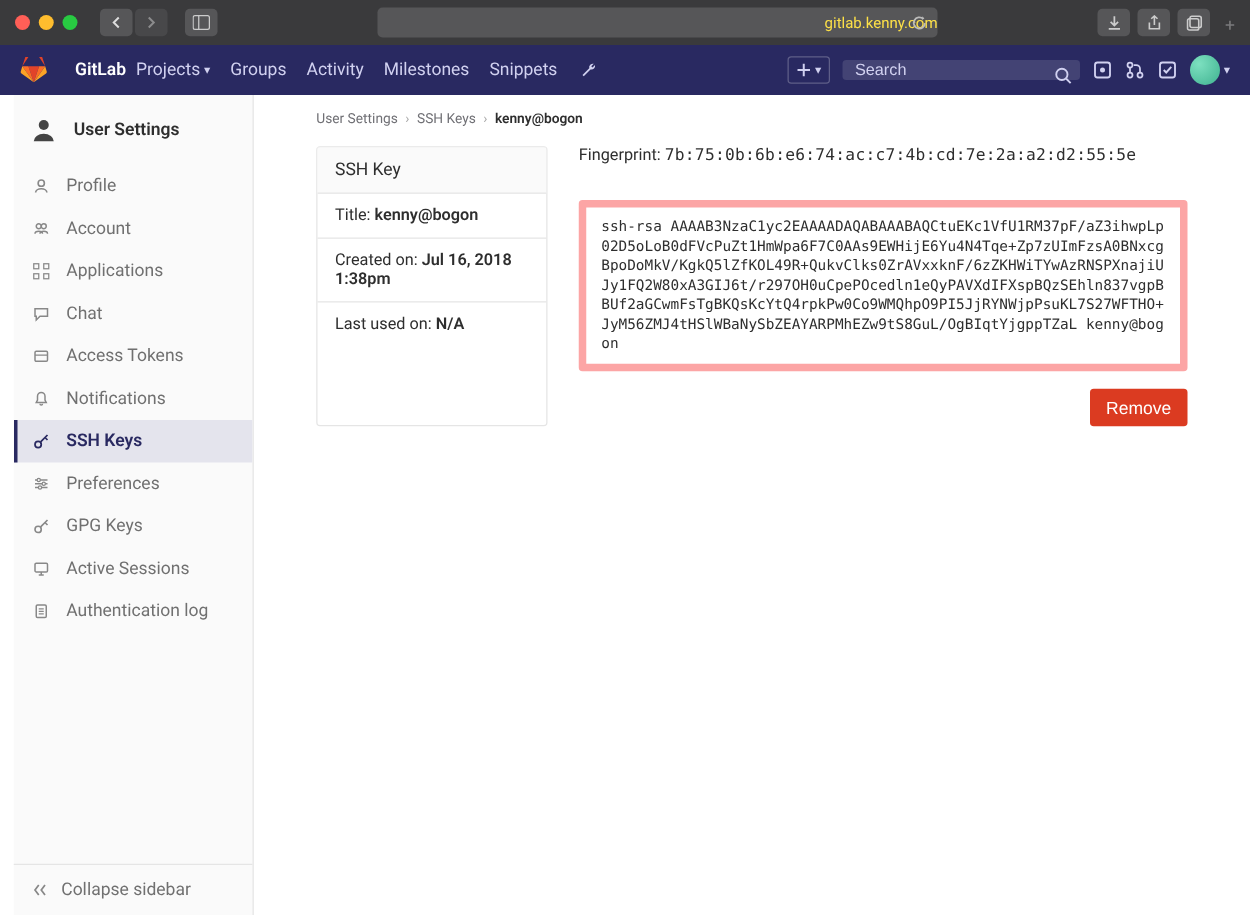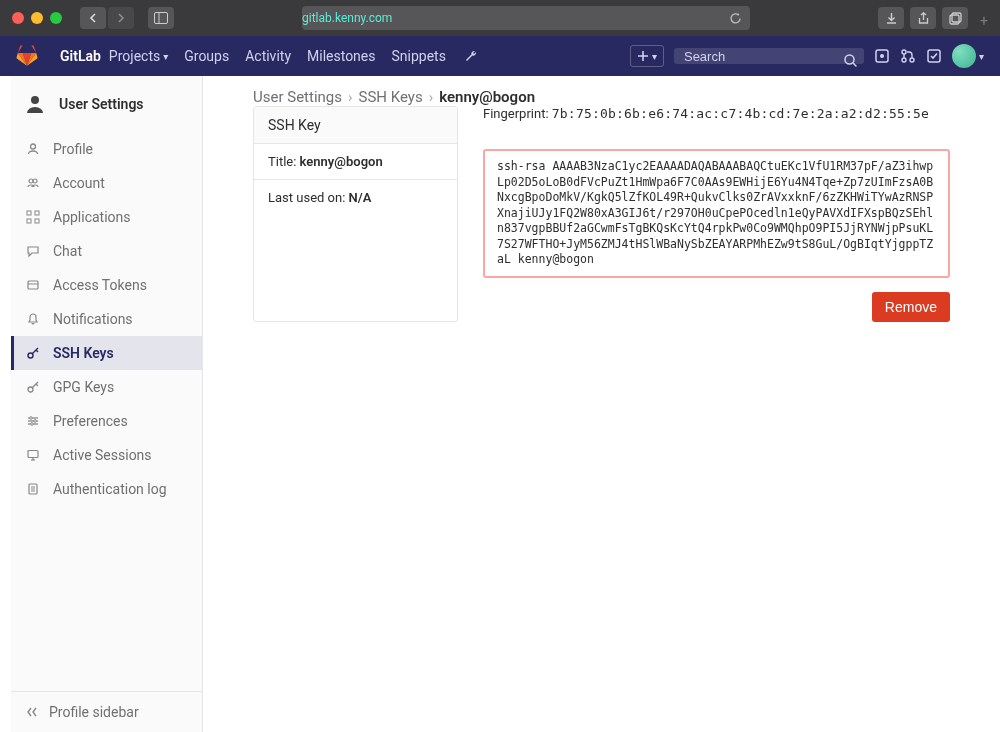--- a/index.html
+++ b/index.html
@@ -23,21 +23,21 @@
       gap: 8px;
     }
     .traffic-lights { display: flex; gap: 7px; margin-right: 10px; }
     .traffic-light { width: 12px; height: 12px; border-radius: 50%; }
     .tl-close { background: #ff5f57; }
     .tl-min { background: #ffbd2e; }
     .tl-max { background: #28ca42; }
     .nav-buttons { display: flex; gap: 2px; }
     .nav-btn { width: 26px; height: 22px; background: #565658; border-radius: 4px; display: flex; align-items: center; justify-content: center; color: #aaa;}
     .sidebar-toggle-btn { width: 26px; height: 22px; background: #565658; border-radius: 4px; display:flex;align-items:center;justify-content:center;color:#ccc; margin-left: 6px;}
-    .url-bar { flex:1; display:flex;align-items:center;justify-content:flex-start; margin: 0 120px; height: 24px; background: #565658; border-radius: 4px; color: #5eead4; font-size: 12px; position: relative;}
+    .url-bar { flex:1; display:flex;align-items:center;justify-content:flex-end; margin: 0 120px; height: 24px; background: #565658; border-radius: 4px; color: #fde047; font-size: 12px; position: relative;}
     .url-bar .reload { position:absolute; right:8px; color:#aaa;}
     .browser-actions { display:flex; gap:6px;}
     .browser-action { width:26px;height:22px;background:#565658;border-radius:4px;display:flex;align-items:center;justify-content:center;color:#ccc;}
     .large-plus { font-size:14px;color:#7a7a7c;margin-left:4px;padding-top:6px;}
 
     
     .gitlab-header {
       background: #292961;
       height: 40px;
       display: flex;
@@ -71,36 +71,36 @@
     .sidebar-header { padding:16px 12px; display:flex;align-items:center;gap:12px; font-weight:600; color:#2e2e2e;}
     .sidebar-header .user-icon svg { width:24px;height:24px; fill:#444;}
     .sidebar-nav { flex:1; overflow-y:auto;}
     .sidebar-item { display:flex; align-items:center; gap:12px; padding:9px 14px; color:#707070; cursor:pointer; font-size:14px;}
     .sidebar-item.active { background:#e4e4ed; color:#292961; font-weight:600; box-shadow: inset 3px 0 0 #292961;}
     .sidebar-item .icon { width:16px; display:flex;justify-content:center;}
     .sidebar-footer { border-top:1px solid #e5e5e5; padding:12px 14px; display:flex;align-items:center;gap:10px; color:#707070; cursor:pointer; font-size:14px;}
     
     
     .content { flex:1; padding: 12px 50px 20px 50px; overflow-y:auto;}
-    .breadcrumb { font-size:15px; color:#707075; }
+    .breadcrumb { font-size:11px; color:#707075; margin-bottom: 16px;}
     .breadcrumb a { color:#707075; text-decoration:none;}
     .breadcrumb .sep { margin:0 6px; color:#aaa;}
     .breadcrumb strong { color:#2e2e2e; font-weight:600;}
     
     .two-col { display:flex; gap:25px;}
-    .left-card { width:205px; border:1px solid #e5e5e5; border-radius:3px; background:#fff;}
+    .left-card { width:185px; border:1px solid #e5e5e5; border-radius:3px; background:#fff;}
     .left-card .card-header { padding:10px 14px; background:#fafafa; border-bottom:1px solid #e5e5e5; font-size:14px; color:#2e2e2e;}
     .left-card .card-row { padding:10px 14px; border-bottom:1px solid #e5e5e5; font-size:13px; color:#2e2e2e;}
     .left-card .card-row:last-child { border-bottom:none;}
     .left-card .card-row strong { font-weight:600;}
     
     .right-col { flex:1;}
     .fingerprint { font-size:13px; margin-bottom:28px;}
     .fingerprint .value { font-family: ui-monospace, Menlo, monospace; letter-spacing:0.2px;}
-    .key-box { border:2px solid #fca5a5; border-radius:3px; padding:8px 12px; font-family: ui-monospace, Menlo, monospace; font-size:11.5px; line-height:1.35; color:#2e2e2e; word-break:break-all; white-space:normal;}
+    .key-box { border:6px solid #fca5a5; border-radius:3px; padding:8px 12px; font-family: ui-monospace, Menlo, monospace; font-size:11.5px; line-height:1.35; color:#2e2e2e; word-break:break-all; white-space:normal;}
     .actions { display:flex; justify-content:flex-end; margin-top:14px;}
     .btn-remove { background:#db3b21; color:#fff; border:none; border-radius:3px; padding:7px 13px; font-size:14px; cursor:pointer;}
     
     svg { display:block;}
   </style>
 </head>
 <body>
 
 <div class="browser-chrome">
   <div class="traffic-lights">
@@ -301,42 +301,42 @@
             <svg width="14" height="14" viewBox="0 0 14 14">
               <circle cx="4.5" cy="9.5" r="2.5" fill="none" stroke="#292961" stroke-width="1.4"></circle>
               <path d="M6.5 7.5 L12 2 M10 4 L12 6" fill="none" stroke="#292961" stroke-width="1.4"></path>
             </svg>
           </span>
           <span>SSH Keys</span>
         </div>
       <div class="sidebar-item">
           <span class="icon">
             <svg width="14" height="14" viewBox="0 0 14 14">
-              <circle cx="4.5" cy="9.5" r="2.5" fill="none" stroke="#888" stroke-width="1.3"></circle>
-              <path d="M6.5 7.5 L12 2 M10 4 L12 6" fill="none" stroke="#888" stroke-width="1.3"></path>
-            </svg>
-          </span>
-          <span>GPG Keys</span>
-        </div>
-      <div class="sidebar-item">
-          <span class="icon">
-            <svg width="14" height="14" viewBox="0 0 14 14">
               <line x1="2" y1="4" x2="12" y2="4" stroke="#888" stroke-width="1.3"></line>
               <line x1="2" y1="7" x2="12" y2="7" stroke="#888" stroke-width="1.3"></line>
               <line x1="2" y1="10" x2="12" y2="10" stroke="#888" stroke-width="1.3"></line>
               <circle cx="5" cy="4" r="1.3" fill="#fafafa" stroke="#888"></circle>
               <circle cx="9" cy="7" r="1.3" fill="#fafafa" stroke="#888"></circle>
               <circle cx="6" cy="10" r="1.3" fill="#fafafa" stroke="#888"></circle>
             </svg>
           </span>
           <span>Preferences</span>
         </div>
       <div class="sidebar-item">
           <span class="icon">
             <svg width="14" height="14" viewBox="0 0 14 14">
+              <circle cx="4.5" cy="9.5" r="2.5" fill="none" stroke="#888" stroke-width="1.3"></circle>
+              <path d="M6.5 7.5 L12 2 M10 4 L12 6" fill="none" stroke="#888" stroke-width="1.3"></path>
+            </svg>
+          </span>
+          <span>GPG Keys</span>
+        </div>
+      <div class="sidebar-item">
+          <span class="icon">
+            <svg width="14" height="14" viewBox="0 0 14 14">
               <rect x="2" y="2.5" width="10" height="7" rx="1" fill="none" stroke="#888" stroke-width="1.2"></rect>
               <line x1="5" y1="12" x2="9" y2="12" stroke="#888" stroke-width="1.2"></line>
               <line x1="7" y1="9.5" x2="7" y2="12" stroke="#888" stroke-width="1.2"></line>
             </svg>
           </span>
           <span>Active Sessions</span>
         </div>
       <div class="sidebar-item">
           <span class="icon">
             <svg width="14" height="14" viewBox="0 0 14 14">
@@ -348,33 +348,34 @@
           </span>
           <span>Authentication log</span>
         </div>
     </div>
     <div class="sidebar-footer">
       <span class="icon">
           <svg width="14" height="14" viewBox="0 0 14 14">
             <path d="M6 3 L3 7 L6 11 M11 3 L8 7 L11 11" fill="none" stroke="#888" stroke-width="1.4"></path>
           </svg>
         </span>
-      <span>Profile sidebar</span>
+      <span>Collapse sidebar</span>
     </div>
   </div>
 
   <div class="content">
     <div class="breadcrumb">
       <a>User Settings</a><span class="sep">›</span><a>SSH Keys</a><span class="sep">›</span><strong>kenny@bogon</strong>
     </div>
 
     <div class="two-col">
       <div class="left-card">
         <div class="card-header">SSH Key</div>
         <div class="card-row"><span>Title:</span> <strong>kenny@bogon</strong></div>
+        <div class="card-row"><span>Created on:</span> <strong>Jul 16, 2018 1:38pm</strong></div>
         <div class="card-row"><span>Last used on:</span> <strong>N/A</strong></div>
       </div>
       <div class="right-col">
         <div class="fingerprint">
           <span>Fingerprint:</span>
           <span class="value">7b:75:0b:6b:e6:74:ac:c7:4b:cd:7e:2a:a2:d2:55:5e</span>
         </div>
         <div class="key-box">ssh-rsa AAAAB3NzaC1yc2EAAAADAQABAAABAQCtuEKc1VfU1RM37pF/aZ3ihwpLp02D5oLoB0dFVcPuZt1HmWpa6F7C0AAs9EWHijE6Yu4N4Tqe+Zp7zUImFzsA0BNxcgBpoDoMkV/KgkQ5lZfKOL49R+QukvClks0ZrAVxxknF/6zZKHWiTYwAzRNSPXnajiUJy1FQ2W80xA3GIJ6t/r297OH0uCpePOcedln1eQyPAVXdIFXspBQzSEhln837vgpBBUf2aGCwmFsTgBKQsKcYtQ4rpkPw0Co9WMQhpO9PI5JjRYNWjpPsuKL7S27WFTHO+JyM56ZMJ4tHSlWBaNySbZEAYARPMhEZw9tS8GuL/OgBIqtYjgppTZaL kenny@bogon</div>
         <div class="actions">
           <button class="btn-remove">Remove</button>

